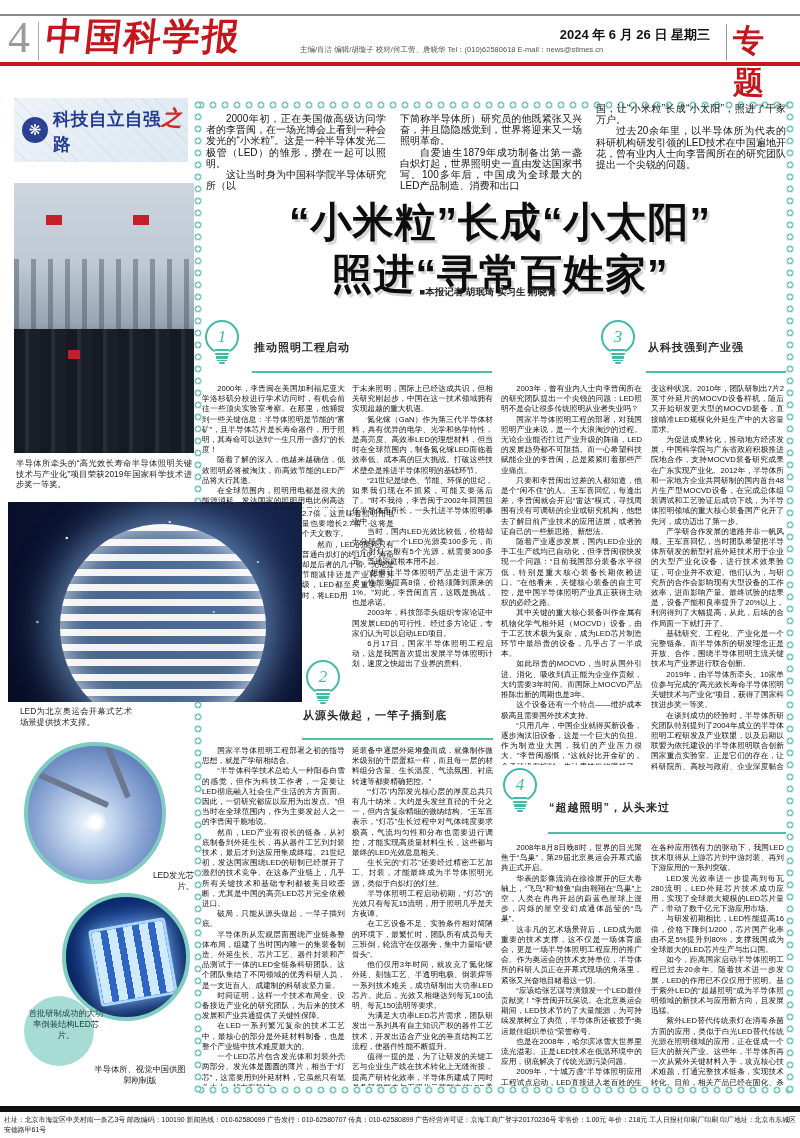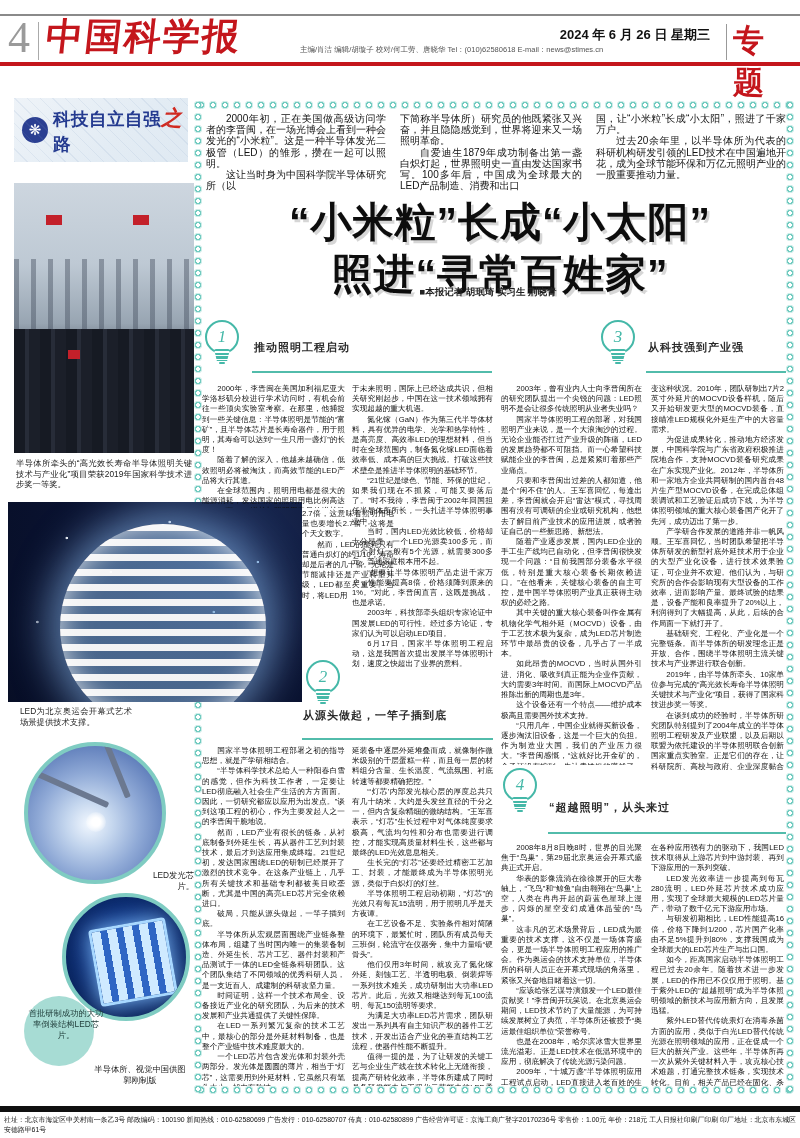--- a/index.html
+++ b/index.html
@@ -85,21 +85,21 @@
   .circleT{left:24px;top:996px;width:70px;height:70px;border-radius:50%;background:#a7dcd4;}
   .cap-batch{left:26px;top:1008px;width:80px;height:56px;font-size:8.3px;line-height:11px;text-align:center;color:#1d3a37;}
   .credit{left:88px;top:1064px;width:104px;font-size:8.3px;line-height:11px;text-align:center;color:#222;}
 
   
   .introcol{font-size:10px;line-height:11.2px;text-align:justify;color:#111;}
   .introcol p{margin:0;text-indent:2em;}
   .cont p:first-child{text-indent:0;}
   .intro1{left:206px;top:113px;width:180px;height:78px;}
   .intro2{left:400px;top:113px;width:182px;height:78px;}
-  .intro3{left:596px;top:113px;width:190px;height:78px;}
+  .intro3{left:596px;top:103px;width:190px;height:78px;}
 
   
   .headline{left:220px;top:196px;width:560px;text-align:center;font-weight:900;color:#0d0d0d;
       font-size:41px;line-height:52px;letter-spacing:1px;
       text-shadow:2.5px 2.5px 0 rgba(0,0,0,.16);}
   .byline{left:208px;top:286px;width:560px;text-align:center;font-size:9.5px;font-weight:bold;color:#222;}
 
   
   .bulb{width:34px;text-align:center;}
   .bulb .globe{width:30px;height:30px;border:2px solid #45b8a8;border-radius:50%;margin:0 auto;
@@ -187,21 +187,21 @@
 <div class="abs introcol intro1">
     <p>2000年初，正在美国做高级访问学者的李晋闽，在一场光博会上看到一种会发光的“小米粒”。这是一种半导体发光二极管（LED）的雏形，攒在一起可以照明。</p>
     <p>这让当时身为中国科学院半导体研究所（以</p>
   </div>
 <div class="abs introcol intro2 cont">
     <p>下简称半导体所）研究员的他既紧张又兴奋，并且隐隐感觉到，世界将迎来又一场照明革命。</p>
     <p>自爱迪生1879年成功制备出第一盏白炽灯起，世界照明史一直由发达国家书写。100多年后，中国成为全球最大的LED产品制造、消费和出口</p>
   </div>
 <div class="abs introcol intro3 cont">
     <p>国，让“小米粒”长成“小太阳”，照进了千家万户。</p>
-    <p>过去20余年里，以半导体所为代表的科研机构研发引领的LED技术在中国遍地开花，成为全球节能环保和万亿元照明产业的一股重要推动力量。</p>
+    <p>过去20余年里，以半导体所为代表的科研机构研发引领的LED技术在中国遍地开花，曾有业内人士向李晋闽所在的研究团队提出一个尖锐的问题。</p>
   </div>
 
 <div class="abs headline">
   <div>“小米粒”长成“小太阳”</div>
   <div>照进“寻常百姓家”</div>
 </div>
 <div class="abs byline">■本报记者 胡珉琦  实习生 荆晓青</div>
 
 <div class="abs bulb" style="left:205px;top:320px;">
   <div class="globe">1</div>
@@ -248,21 +248,21 @@
     <p>于未来照明，国际上已经达成共识，但相关研究刚起步，中国在这一技术领域拥有实现超越的重大机遇。</p>
     <p>氮化镓（GaN）作为第三代半导体材料，具有优异的电学、光学和热学特性，是高亮度、高效率LED的理想材料，但当时在全球范围内，制备氮化镓LED面临着效率低、成本高的巨大挑战。打破这些技术壁垒是推进半导体照明的基础环节。</p>
     <p>“21世纪是绿色、节能、环保的世纪，如果我们现在不抓紧，可能又要落后了。”时不我待，李晋闽于2002年回国担任半导体所所长，一头扎进半导体照明事业中。</p>
     <p>当时，国内LED光效比较低，价格却十分昂贵，一个LED光源卖100多元，而一个射灯一般有5个光源，就需要300多元，普通家庭根本用不起。</p>
     <p>“想要让半导体照明产品走进千家万户，性能要提高8倍，价格须降到原来的1%。”对此，李晋闽直言，这既是挑战，也是承诺。</p>
     <p>2003年，科技部牵头组织专家论证中国发展LED的可行性。经过多方论证，专家们认为可以启动LED项目。</p>
     <p>6月17日，国家半导体照明工程启动，这是我国首次提出发展半导体照明计划，速度之快超出了业界的意料。</p>
   </div>
 <div class="abs bodycol s2c1">
     <p>国家半导体照明工程部署之初的指导思想，就是产学研相结合。</p>
-    <p>“半导体科学技术总给人一种阳春白雪的感觉，但作为科技工作者，一定要让LED彻底融入社会生产生活的方方面面。因此，一切研究都应以应用为出发点。”谈到这项工程的初心，作为主要发起人之一的李晋闽干脆地说。</p>
+    <p>“半导体科学技术总给人一种阳春白雪的感觉，但作为科技工作者，一定要让LED彻底融入社会生产生活的方方面面。因此，一切研究都应以应用为出发点。”但当时在全球范围内，作为主要发起人之一的李晋闽干脆地说。</p>
     <p>然而，LED产业有很长的链条，从衬底制备到外延生长，再从器件工艺到封装技术，最后才到达应用集成终端。21世纪初，发达国家围绕LED的研制已经展开了激烈的技术竞争。在这条产业链上，几乎所有关键技术和基础专利都被美日欧垄断，尤其是中国的高亮LED芯片完全依赖进口。</p>
     <p>破局，只能从源头做起，一竿子插到底。</p>
     <p>半导体所从宏观层面围绕产业链条整体布局，组建了当时国内唯一的集装备制造、外延生长、芯片工艺、器件封装和产品测试于一体的LED全链条科研团队。这个团队集结了不同领域的优秀科研人员，是一支近百人、成建制的科研攻坚力量。</p>
     <p>时间证明，这样一个技术布局全、设备接近产业化的研究团队，为后来的技术发展和产业共通提供了关键性保障。</p>
     <p>在LED一系列繁冗复杂的技术工艺中，最核心的部分是外延材料制备，也是整个产业链中技术难度最大的。</p>
     <p>一个LED芯片包含发光体和封装外壳两部分。发光体是圆圆的薄片，相当于“灯芯”，这需要用到外延材料，它虽然只有笔头大小，却内有乾坤。</p>
   </div>
 <div class="abs bodycol s2c2 cont">
     <p>延装备中逐层外延堆叠而成，就像制作微米级别的千层蛋糕一样，而且每一层的材料组分含量、生长温度、气流氛围、衬底转速等都要精确把控。”</p>
     <p>“‘灯芯’内部发光核心层的厚度总共只有几十纳米，大约是头发丝直径的千分之一，但内含复杂精细的微纳结构。”王军喜表示，“灯芯”生长过程中对气体纯度要求极高，气流均匀性和分布也需要进行调控，才能实现高质量材料生长，这些都与最终的LED光效息息相关。</p>

